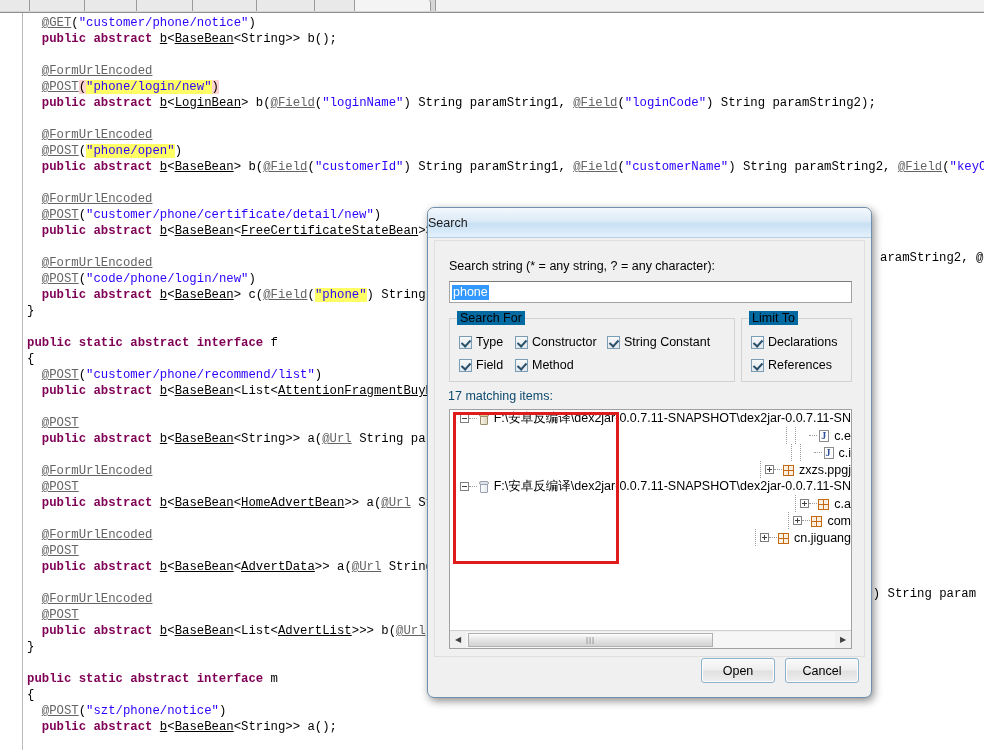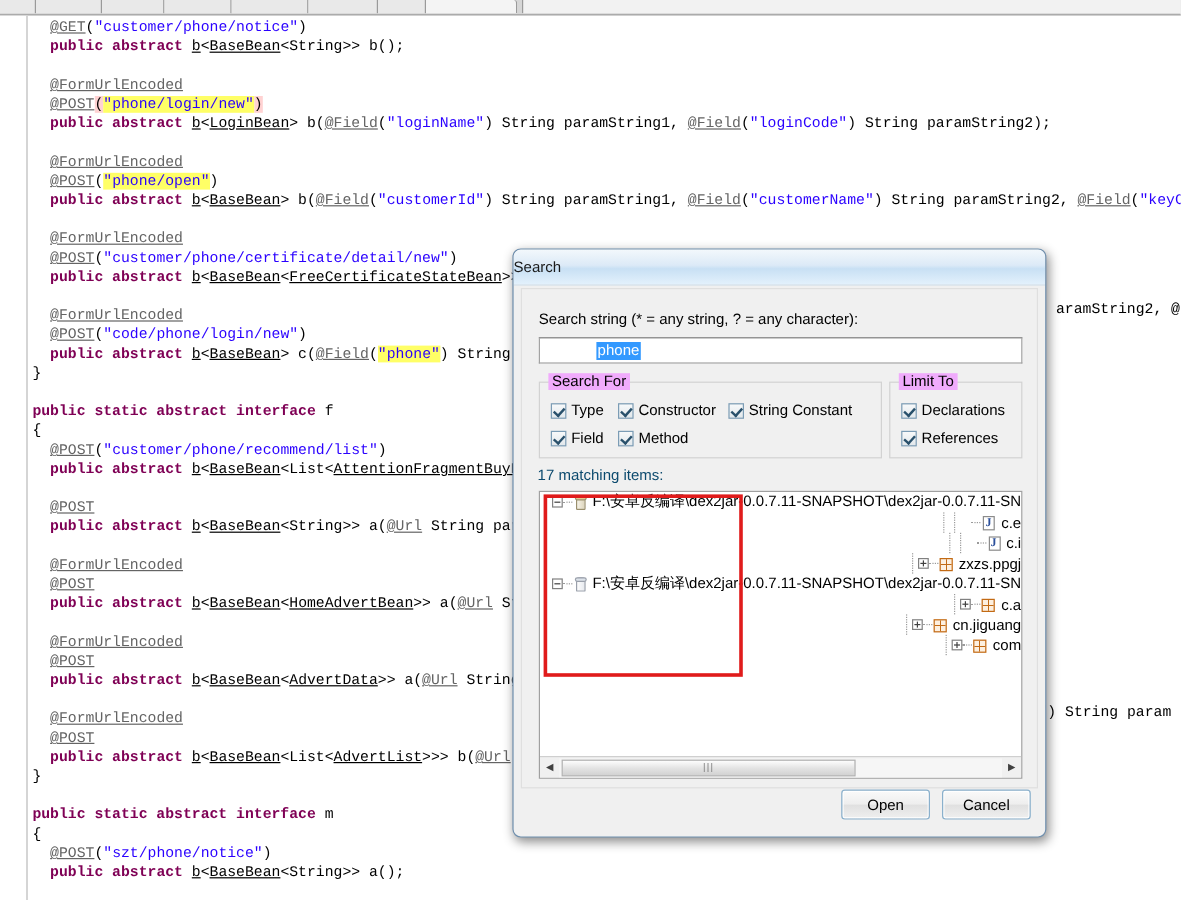--- a/index.html
+++ b/index.html
@@ -103,31 +103,30 @@
     box-sizing: border-box;
     font-size: 12.5px;
     display: flex; align-items: center;
     padding-left: 2px;
   }
   .sel-text {
     background: #3399ff; color: #ffffff;
     padding: 0 1px;
     font-size: 12.5px;
     line-height: 15px;
-    margin-left: 45px;
   }
 
   .group {
     position: absolute;
     border: 1px solid #d2d2d2;
     box-sizing: border-box;
   }
   .group-title {
     position: absolute; top: -8px; left: 7px;
-    background: #f0abfc; padding: 0 3px;
+    background: #0369a1; padding: 0 3px;
     font-size: 12.5px; color: #000;
   }
   #grp-searchfor { left: 14px; top: 77px; width: 286px; height: 64px; }
   #grp-limitto   { left: 306px; top: 77px; width: 111px; height: 64px; }
 
   .cb-row { position: absolute; display: flex; align-items: center; }
   .cbx {
     width: 13px; height: 13px;
     border: 1px solid #7b9cb5;
     background: linear-gradient(to bottom, #f7f9fa, #e2e8ec);
@@ -409,28 +408,28 @@
                 <span class="expander plus"></span>
                 <span class="dots"></span>
                 <span class="ic-pkg"></span>
                 <span>c.a</span>
               </div>
               <div class="trow">
                 <span class="vline" style="margin-left: 2px;"></span>
                 <span class="expander plus"></span>
                 <span class="dots"></span>
                 <span class="ic-pkg"></span>
+                <span>com</span>
+              </div>
+              <div class="trow">
+                <span class="vline" style="margin-left: 2px;"></span>
+                <span class="expander plus"></span>
+                <span class="dots"></span>
+                <span class="ic-pkg"></span>
                 <span>cn.jiguang</span>
-              </div>
-              <div class="trow">
-                <span class="vline" style="margin-left: 2px;"></span>
-                <span class="expander plus"></span>
-                <span class="dots"></span>
-                <span class="ic-pkg"></span>
-                <span>com</span>
               </div>
             </div>
 
           <div class="red-rect" style="left:3px; top:2px; width:166px; height:152px;"></div>
 
           <div class="hscroll">
             <div class="hs-arrow">◀</div>
             <div class="hs-track">
               <div class="hs-thumb">
                 <span class="grip">|||</span>

